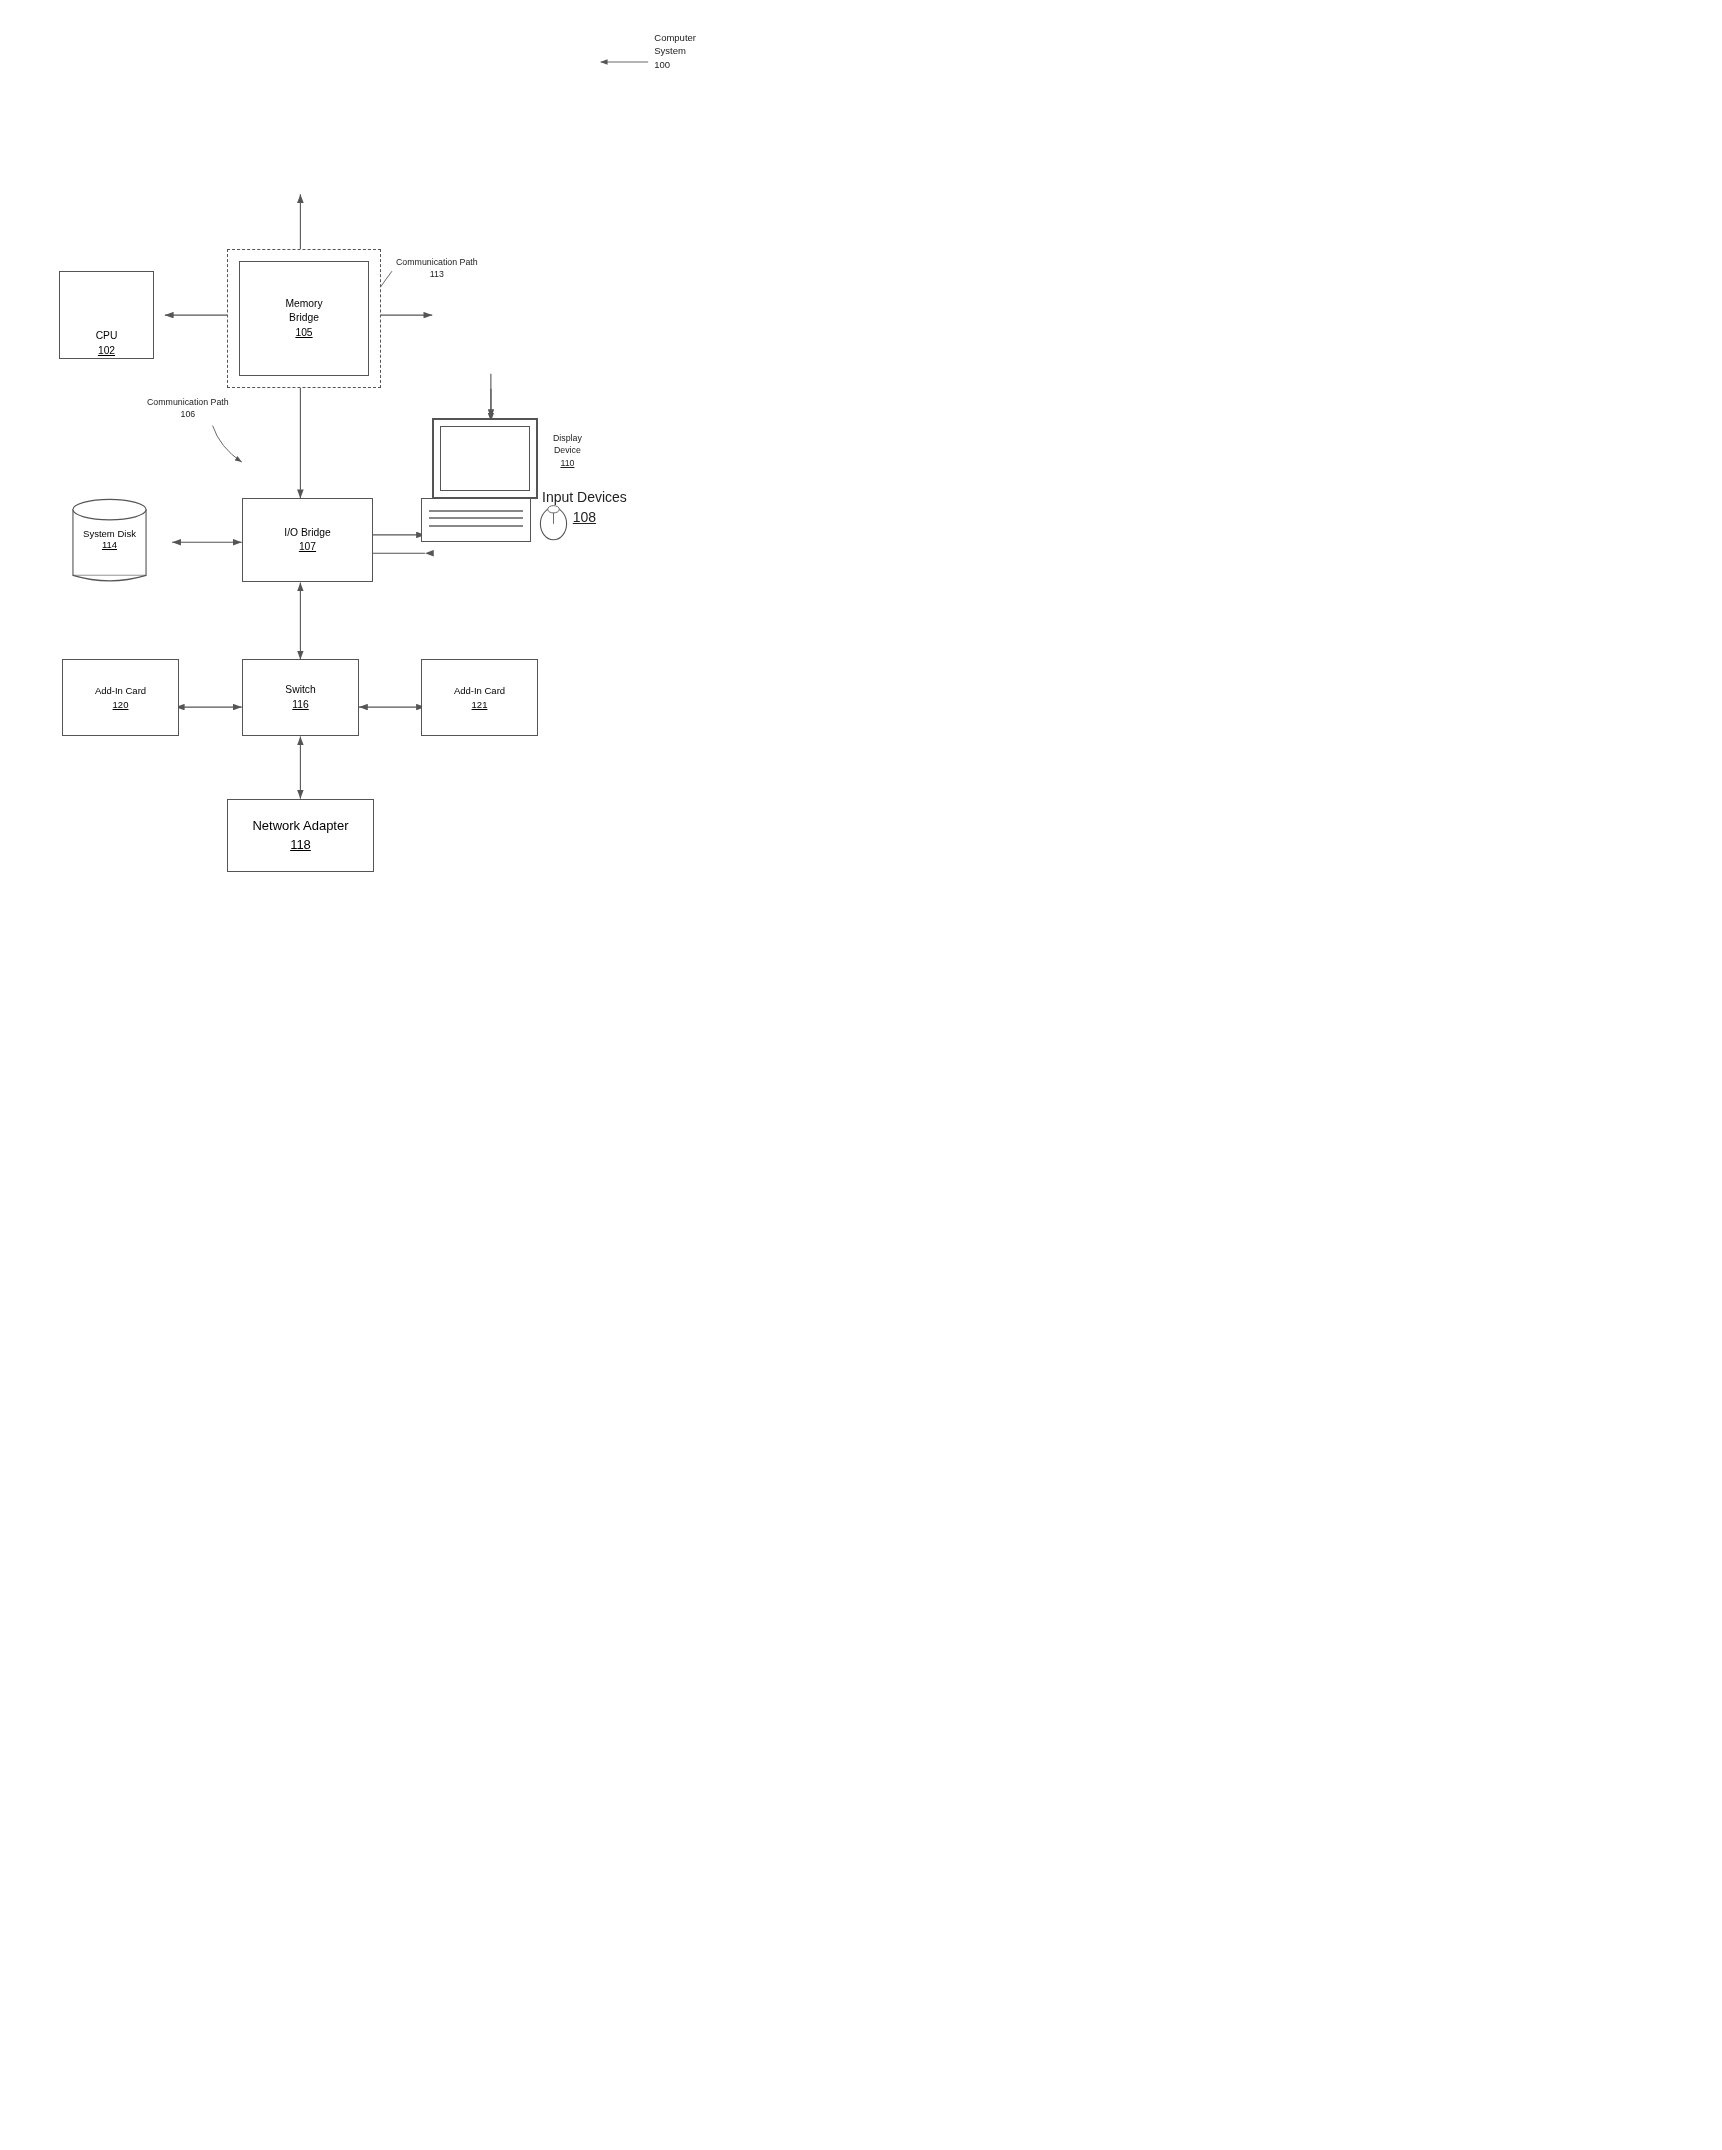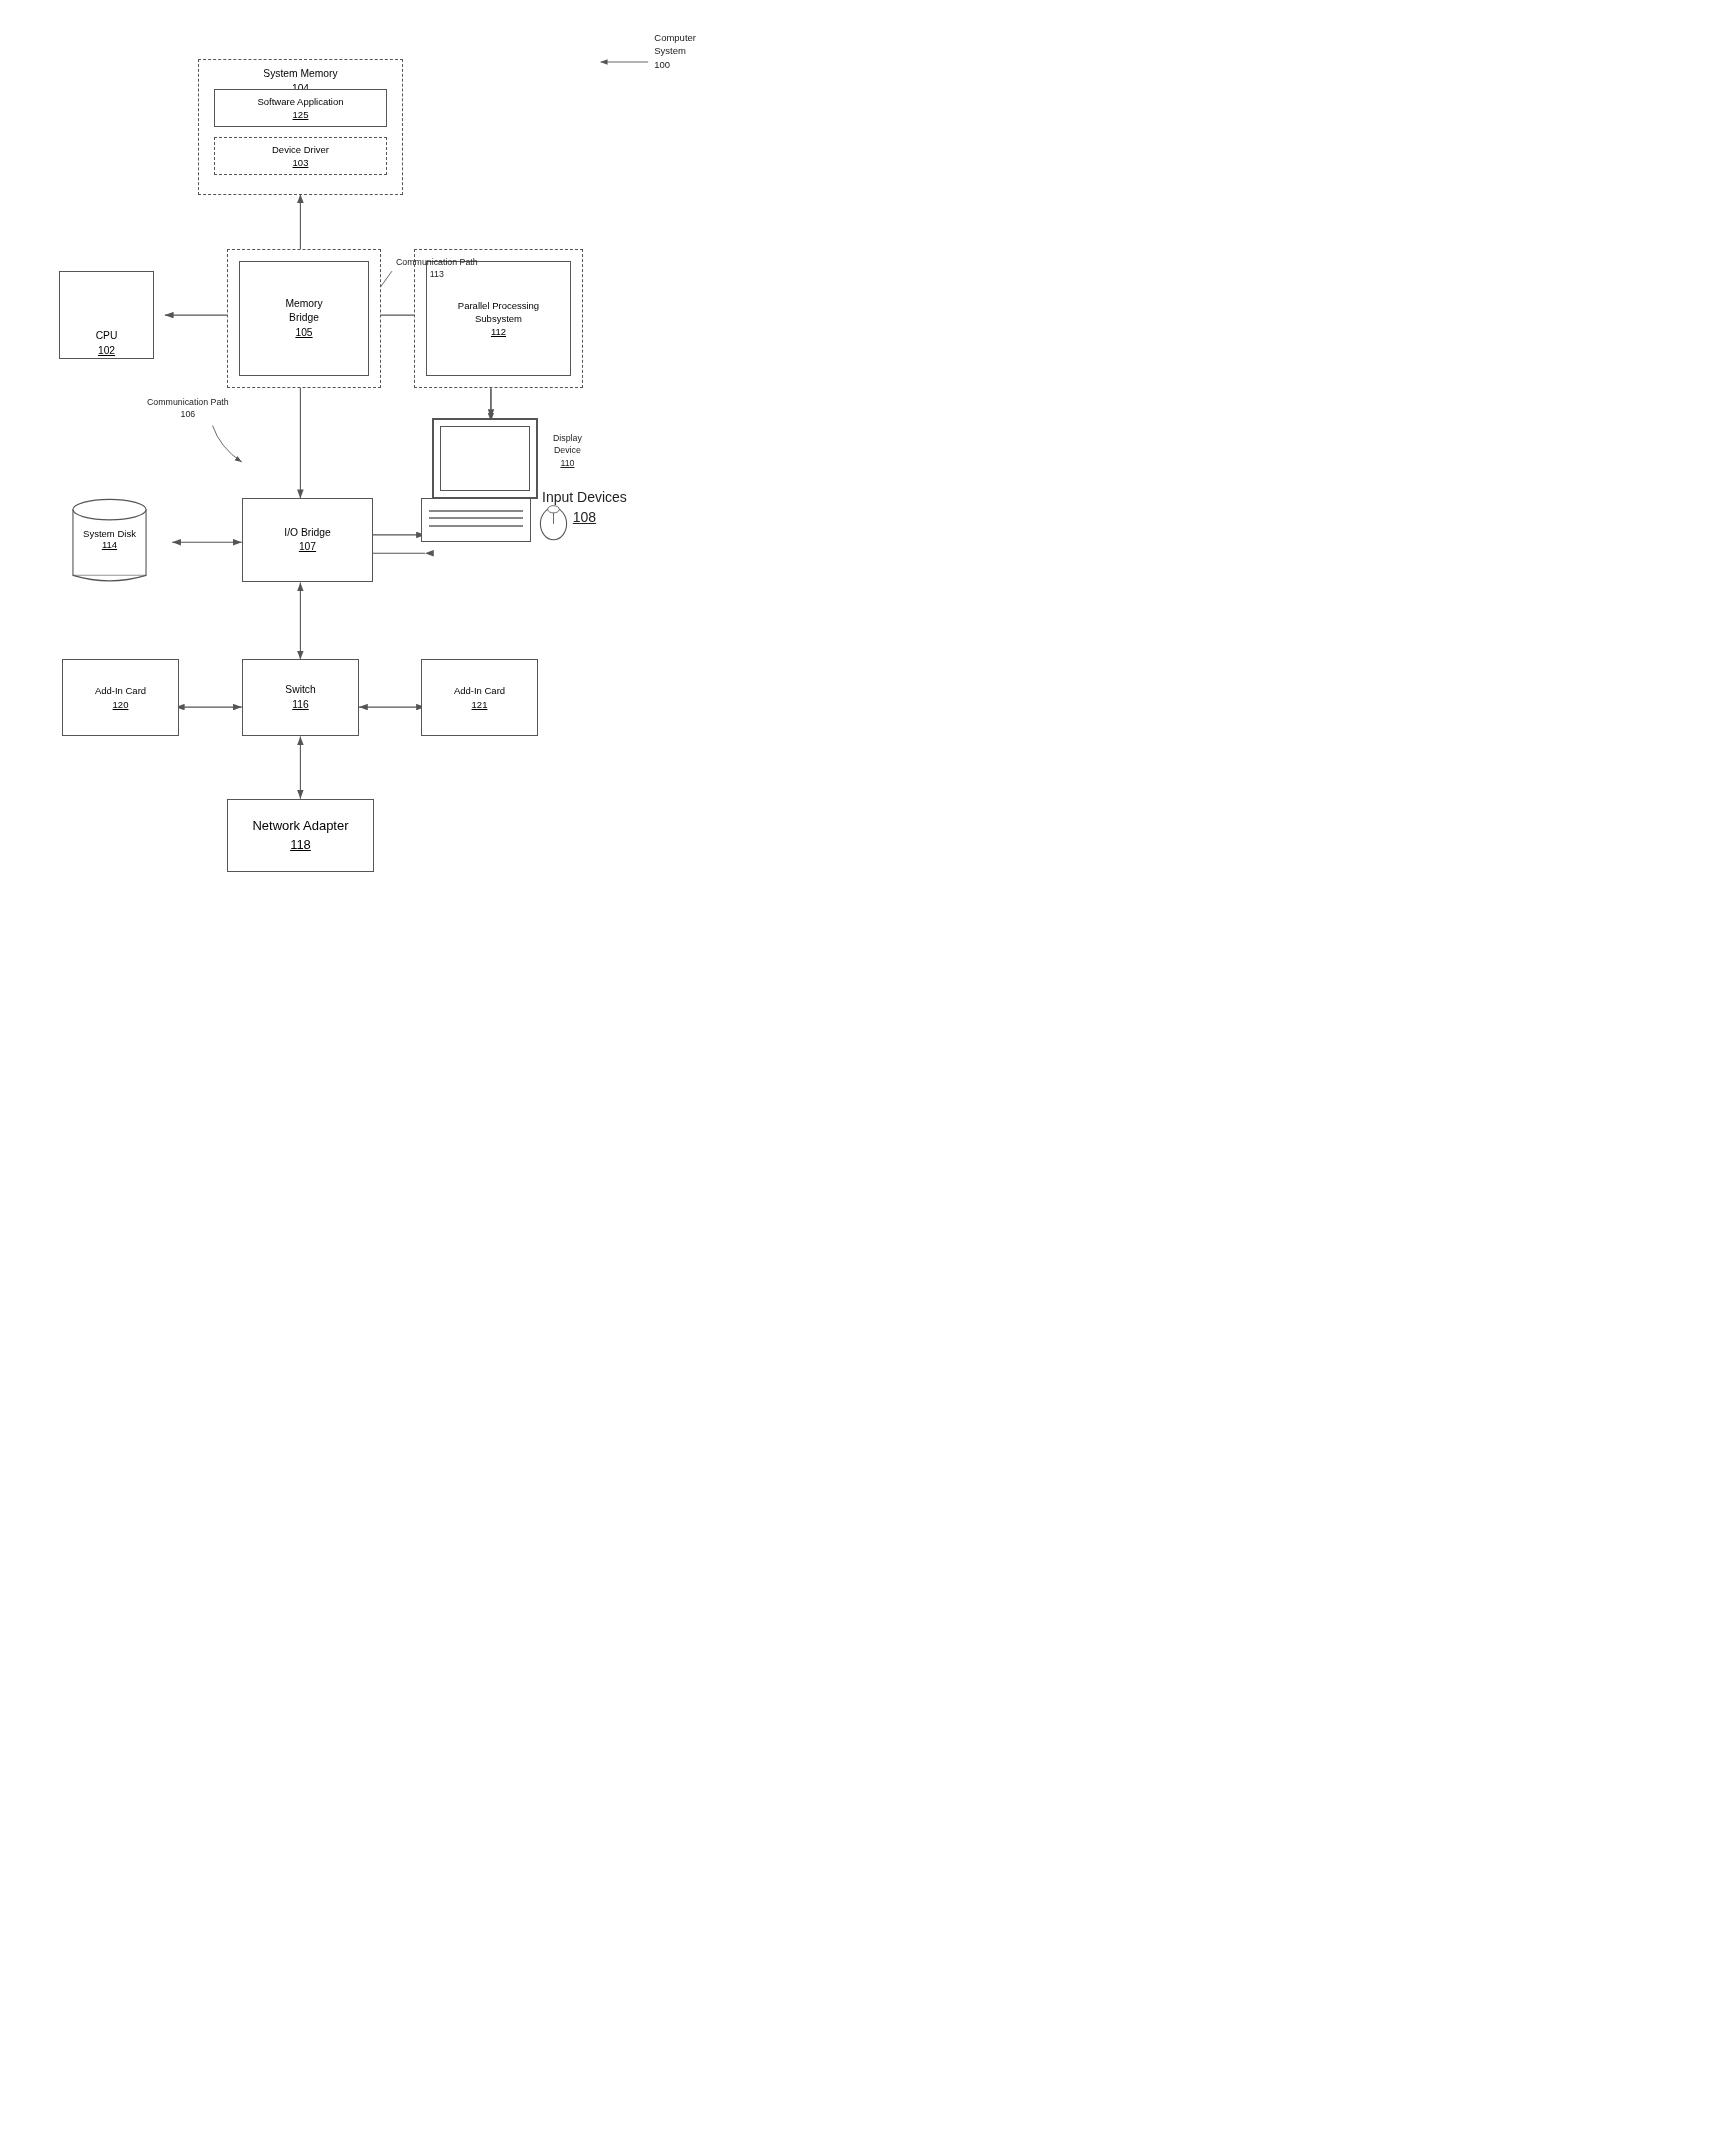--- a/index.html
+++ b/index.html
@@ -98,49 +98,31 @@
     <div style="white-space:pre-line; font-size:9.5px;">Computer
 System
 100</div>
 
   </div>
 
   <svg style="position:absolute;top:51px;right:66px;width:59px;height:22px;" viewBox="0 0 80 30" width="59" height="22">
     <line x1="75" y1="15" x2="10" y2="15" stroke="#555" stroke-width="1.2" marker-end="url(#arrowhead)"></line>
   </svg>
 
-  <div class="box box-dashed" style="top:59px; left:198px; width:205px; height:136px;">
-    <div style="position:absolute; top:7.3px; left:0; right:0; text-align:center; font-size:10.3px;">
-      System Memory<br><span class="underline">104</span>
-    </div>
-
-    <div class="box" style="position:absolute; top:29px; left:14.7px; right:14.7px; height:38px; border:1.1px solid #555;">
-      <div style="font-size:9.5px;">Software Application<br><span class="underline">125</span></div>
-    </div>
-
-    <div class="box box-dashed" style="position:absolute; top:77px; left:14.7px; right:14.7px; height:38px;">
-      <div style="font-size:9.5px;">Device Driver<br><span class="underline">103</span></div>
-    </div>
-  </div>
 
   <div class="box" style="top:271px; left:59px; width:95px; height:88px;justify-content:flex-end;">
     <div style="font-size:10.3px;">CPU<br><span class="underline">102</span></div>
   </div>
 
   <div class="box box-dashed" style="top:249px; left:227px; width:154px; height:139px;">
     <div class="box" style="position:absolute; top:11px; left:11px; right:11px; bottom:11px;">
       <div style="font-size:10.3px;">Memory<br>Bridge<br><span class="underline">105</span></div>
     </div>
   </div>
 
-  <div class="box box-dashed" style="top:249px; left:414px; width:169px; height:139px;">
-    <div class="box" style="position:absolute; top:11px; left:11px; right:11px; bottom:11px;">
-      <div style="font-size:9.5px;">Parallel Processing<br>Subsystem<br><span class="underline">112</span></div>
-    </div>
-  </div>
 
   <div class="label" style="top:256px; left:396px; font-size:8.8px;">
     Communication Path<br><span>113</span>
   </div>
 
   <div class="label" style="top:396px; left:147px; font-size:8.8px;">
     Communication Path<br><span>106</span>
   </div>
 
   <svg style="position:absolute;top:418px;left:198px;width:73px;height:59px;" viewBox="0 0 100 80" width="73" height="59">

